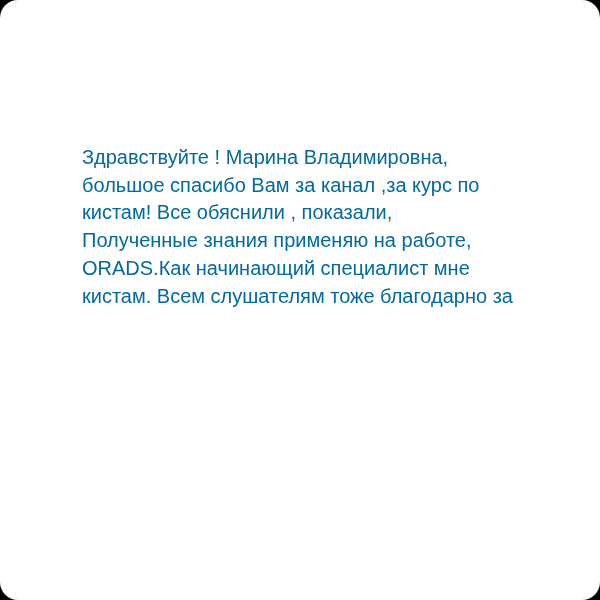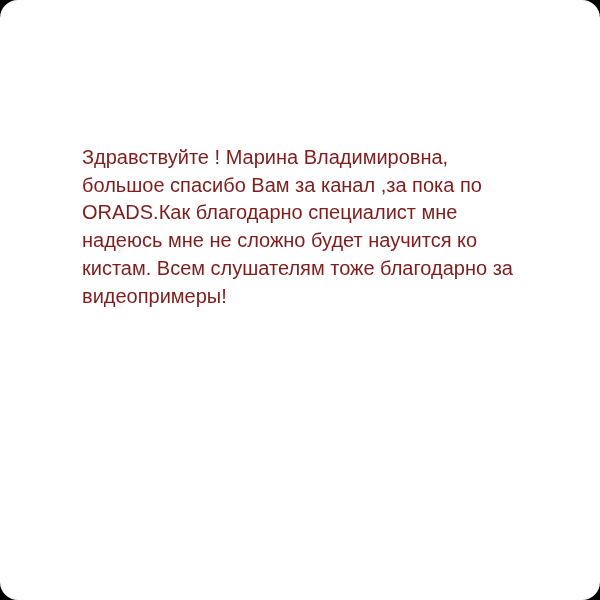--- a/index.html
+++ b/index.html
@@ -24,32 +24,32 @@
     box-sizing: border-box;
   }
   .review-text {
     position: absolute;
     left: 82px;
     top: 144px;
     width: 452px;
     font-size: 20px;
     line-height: 27.7px;
     font-weight: 400;
-    color: #7f1d1d;
+    color: #0369a1;
     letter-spacing: 0px;
   }
   .review-line {
     white-space: nowrap;
   }
 </style>
 </head>
 <body>
 
 <div class="card">
   <div class="review-text">
     <div class="review-line">Здравствуйте ! Марина Владимировна,</div>
-    <div class="review-line">большое спасибо Вам за канал ,за пока по</div>
-    <div class="review-line">ORADS.Как благодарно специалист мне</div>
-    <div class="review-line">надеюсь мне не сложно будет научится ко</div>
+    <div class="review-line">большое спасибо Вам за канал ,за курс по</div>
+    <div class="review-line">кистам! Все обяснили , показали,</div>
+    <div class="review-line">Полученные знания применяю на работе,</div>
+    <div class="review-line">ORADS.Как начинающий специалист мне</div>
     <div class="review-line">кистам. Всем слушателям тоже благодарно за</div>
-    <div class="review-line">видеопримеры!</div>
   </div>
 </div>
 
 </body></html>

